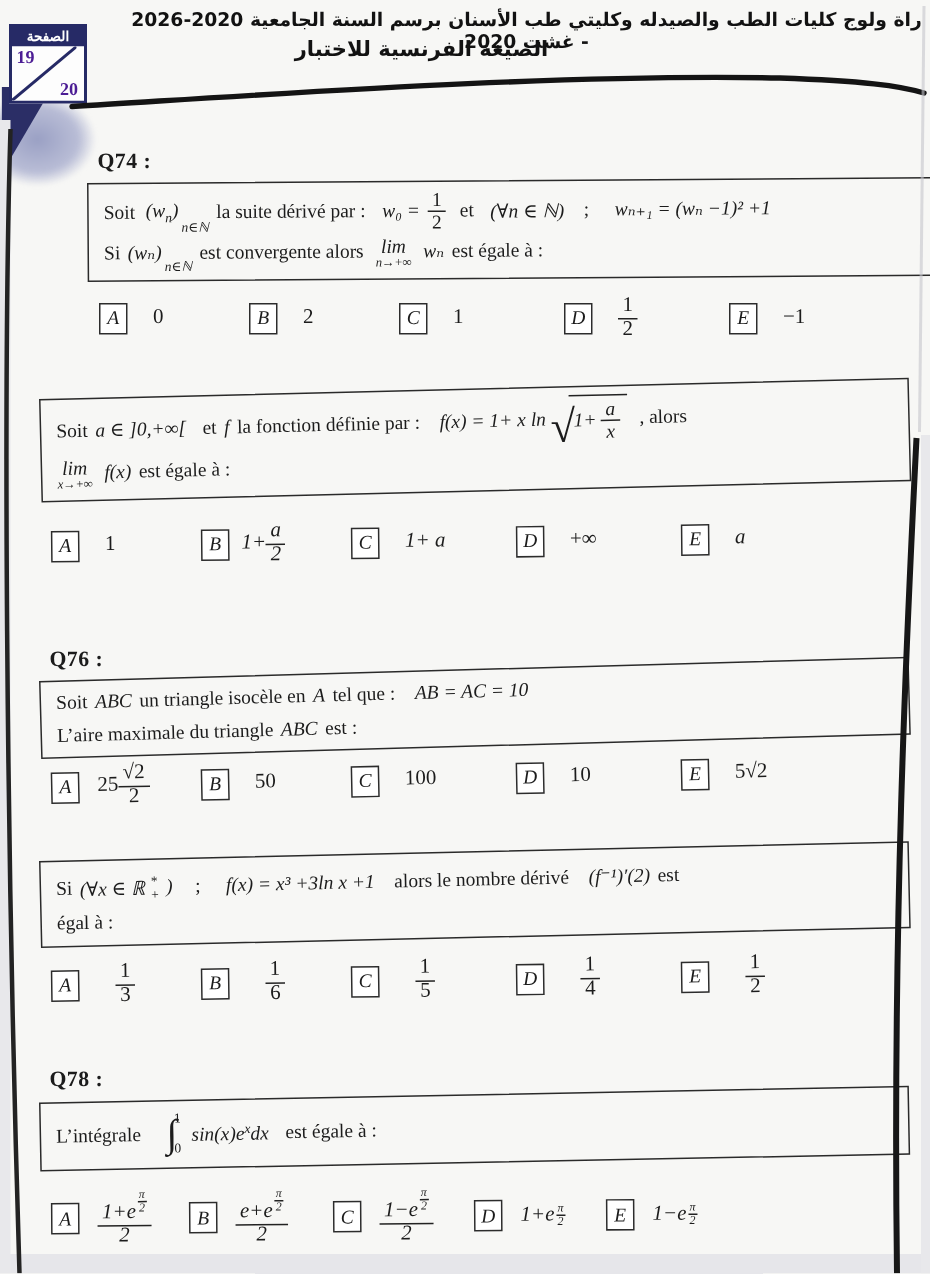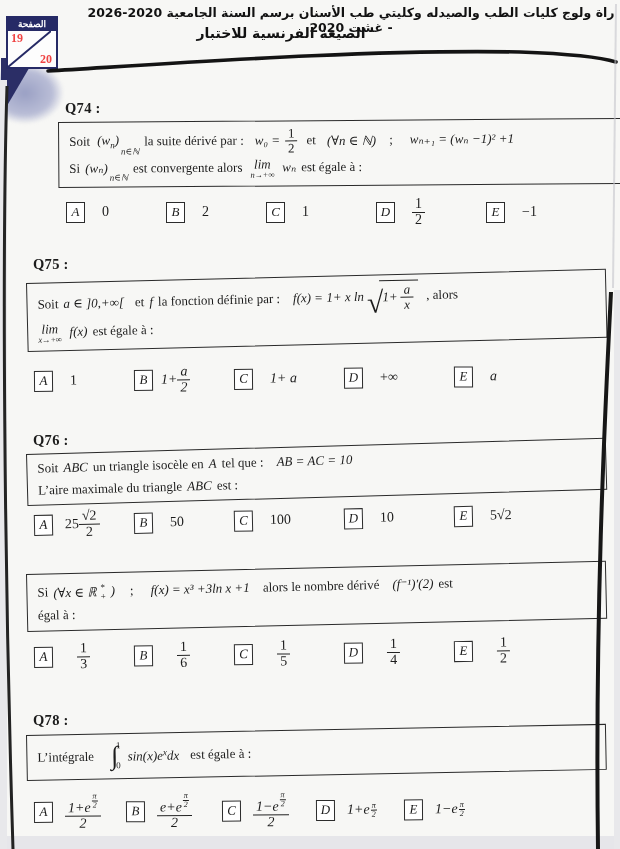--- a/index.html
+++ b/index.html
@@ -15,21 +15,21 @@
   .corner-blob{position:absolute;left:-14px;top:62px;width:78px;height:62px;border-radius:50%;
     background:radial-gradient(closest-side,#9aa0c4,#b9bdd6 70%,rgba(185,189,214,0));filter:blur(1.5px);z-index:2;}
   .corner-tri{position:absolute;left:1px;top:58px;width:34px;height:58px;background:#2b2e66;
     clip-path:polygon(0 0,100% 0,0 100%);z-index:3;}
   
   .pagebox{position:absolute;left:6px;top:16px;width:48px;z-index:4;border:2.5px solid #262a66;background:#fff;}
   .pagebox .plabel{background:#262a66;color:#fff;font-family:Liberation Serif, serif;
     font-size:9px;font-weight:bold;text-align:center;padding:1px 0 2px;direction:rtl;}
   .pagebox .pnums{position:relative;height:36px;background:#fdfdfd;}
   .pagebox .pnums svg{position:absolute;inset:0;}
-  .pagebox .pnum{position:absolute;font-family:"Liberation Serif",serif;font-size:12px;font-weight:bold;color:#ef4444;}
+  .pagebox .pnum{position:absolute;font-family:"Liberation Serif",serif;font-size:12px;font-weight:bold;color:#4c1d95;}
   .pagebox .pn-top{left:3px;top:0px;}
   .pagebox .pn-bot{right:4px;bottom:0px;}
   
   .h1{position:absolute;top:5px;left:84px;right:2px;text-align:center;direction:rtl;
     font-family:"DejaVu Sans",sans-serif;font-weight:bold;font-size:12.5px;color:#121212;z-index:4;}
   .h2{position:absolute;top:25px;left:40px;right:98px;text-align:center;direction:rtl;
     font-family:"DejaVu Sans",sans-serif;font-weight:bold;font-size:14px;color:#121212;z-index:4;}
   
   .q{position:absolute;left:26px;width:580px;z-index:4;}
   .qlabel{font-weight:bold;font-size:14.5px;margin:0 0 5px 7px;letter-spacing:.3px;}
@@ -164,21 +164,20 @@
         </span>
       </div>
     <div class="acell">
         <span class="abox">E</span>
         <span class="av">−1</span>
       </div>
   </div>
 </div>
 
 <div class="q q75">
-  <div class="qlabel">Q75 :</div>
   <div class="qbox">
     <div class="bl">
       <span class="t">Soit</span>
       <span class="m">a ∈ ]0,+∞[</span>
       <span class="t" style="margin-left:6px">et</span>
       <span class="m">f</span>
       <span class="t">la fonction définie par :</span>
       <span class="m" style="margin-left:8px">f(x) = 1+ x ln</span>
       <span class="sqrt">
         <span class="rsym">√</span>

